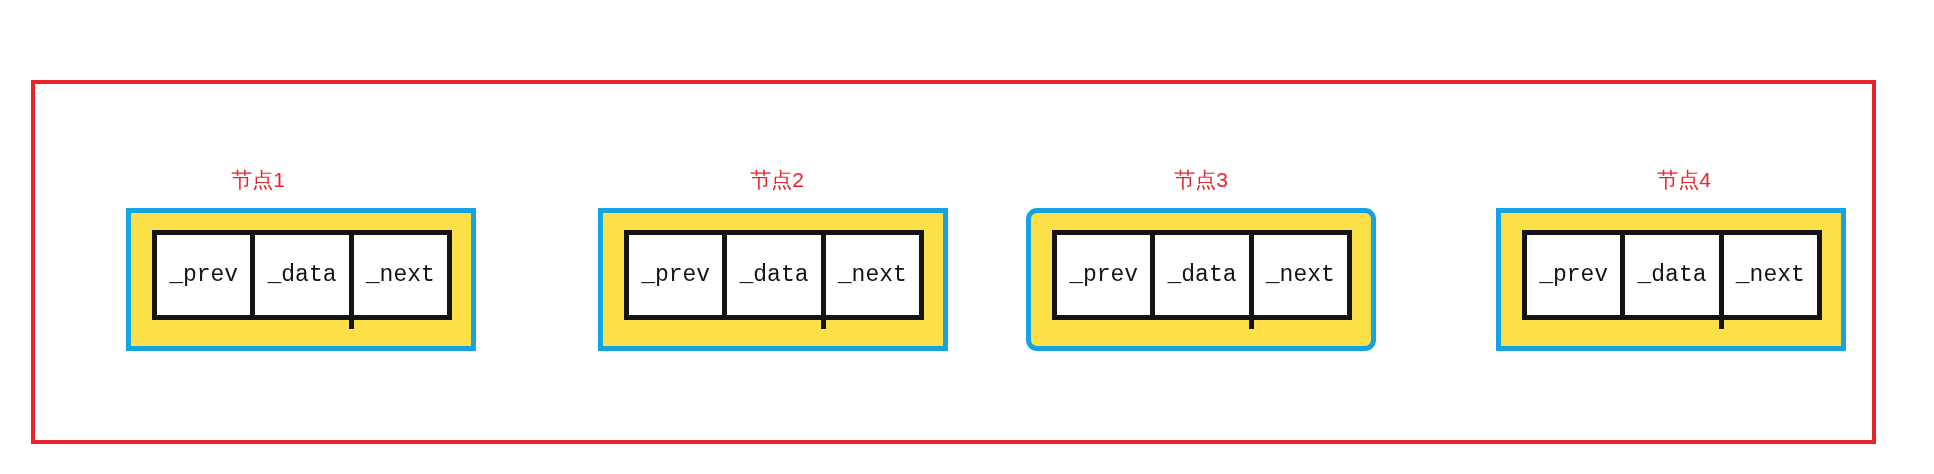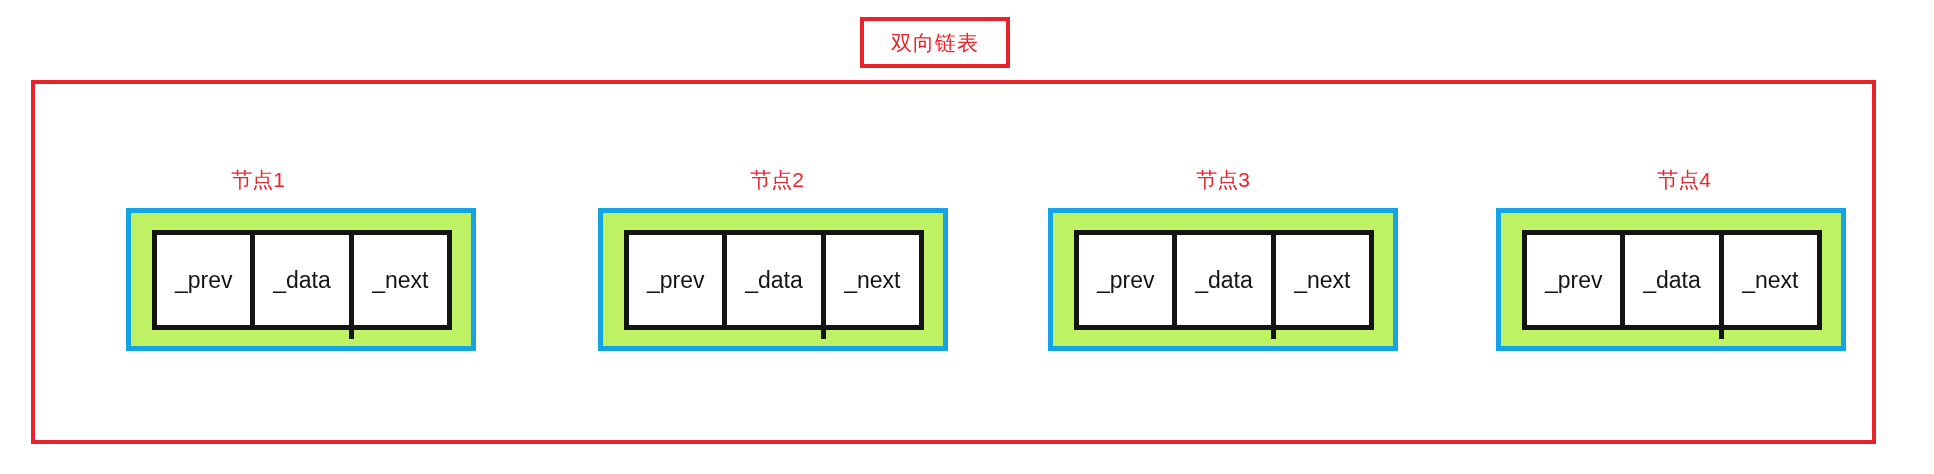--- a/index.html
+++ b/index.html
@@ -39,39 +39,40 @@
     left: 31px; top: 80px;
     width: 1845px; height: 364px;
     border: 4px solid var(--red);
   }
   
   .node {
     position: absolute;
     top: 208px;
     width: 350px; height: 143px;
     border: 5px solid var(--blue);
-    background: #bef264;
+    background: #fde047;
   }
   .node-label {
     position: absolute;
     bottom: calc(100% + 19px);
     left: var(--cx);
     transform: translateX(-50%);
     color: var(--red);
     font-size: 21px;
     white-space: nowrap;
   }
   
   .record {
     position: absolute;
     left: 21px; top: 17px;
-    width: 300px; height: 100px;
+    width: 300px; height: 90px;
     border: 5px solid var(--ink);
     display: flex;
     background: #ffffff;
+    font-family: Liberation Mono, monospace;
   }
   .cell {
     flex: 1;
     display: flex; align-items: center; justify-content: center;
     font-size: 23px;
     color: var(--ink);
   }
   .cell + .cell { border-left: 5px solid var(--ink); }
   
   .tick {
@@ -79,23 +80,20 @@
     left: 192px; bottom: -14px;
     width: 5px; height: 14px;
     background: var(--ink);
   }
 </style>
 </head>
 <body>
 
 <div class="canvas">
 
-  <div class="title-box">
-    <span class="title-text">双向链表</span>
-  </div>
 
   <div class="outer-rect"></div>
 
   <div class="node" style="left:126px; --cx:127px;">
     <div class="node-label">节点1</div>
     <div class="record">
       <div class="cell">_prev</div>
       <div class="cell">_data</div>
       <div class="cell">_next</div>
       <div class="tick"></div>
@@ -105,21 +103,21 @@
   <div class="node" style="left:598px; --cx:174px;">
     <div class="node-label">节点2</div>
     <div class="record">
       <div class="cell">_prev</div>
       <div class="cell">_data</div>
       <div class="cell">_next</div>
       <div class="tick"></div>
     </div>
   </div>
 
-  <div class="node" style="left:1048px; --cx:170px;">
+  <div class="node" style="left:1026px;border-radius:11px; --cx:170px;">
     <div class="node-label">节点3</div>
     <div class="record">
       <div class="cell">_prev</div>
       <div class="cell">_data</div>
       <div class="cell">_next</div>
       <div class="tick"></div>
     </div>
   </div>
 
   <div class="node" style="left:1496px; --cx:183px;">

